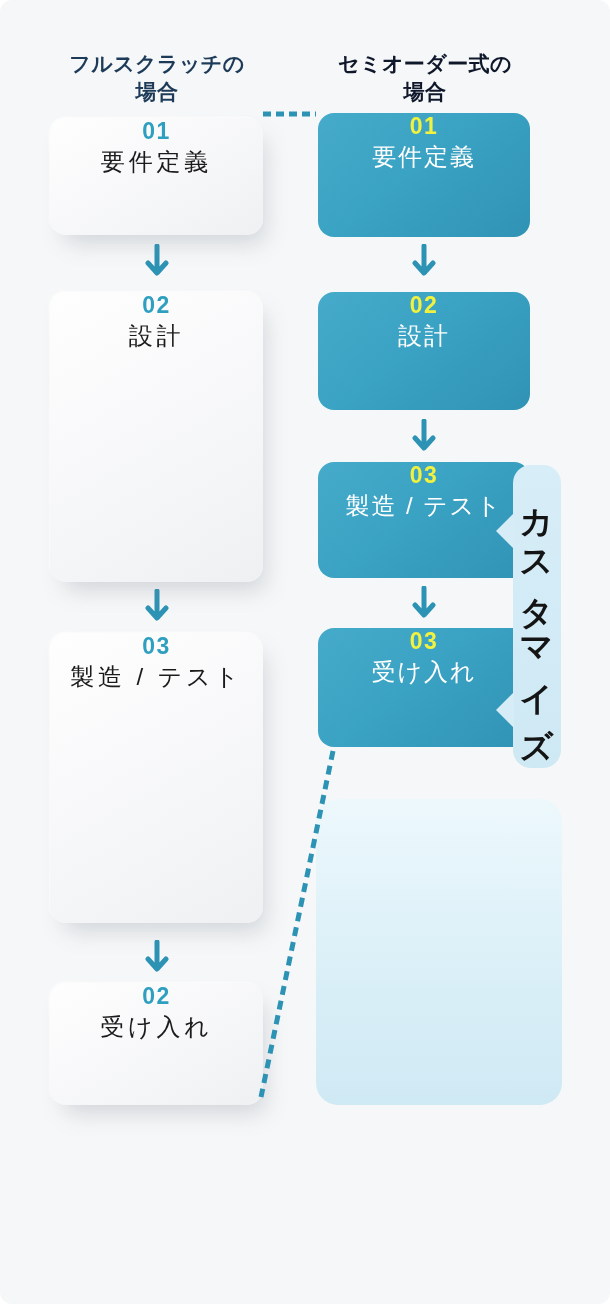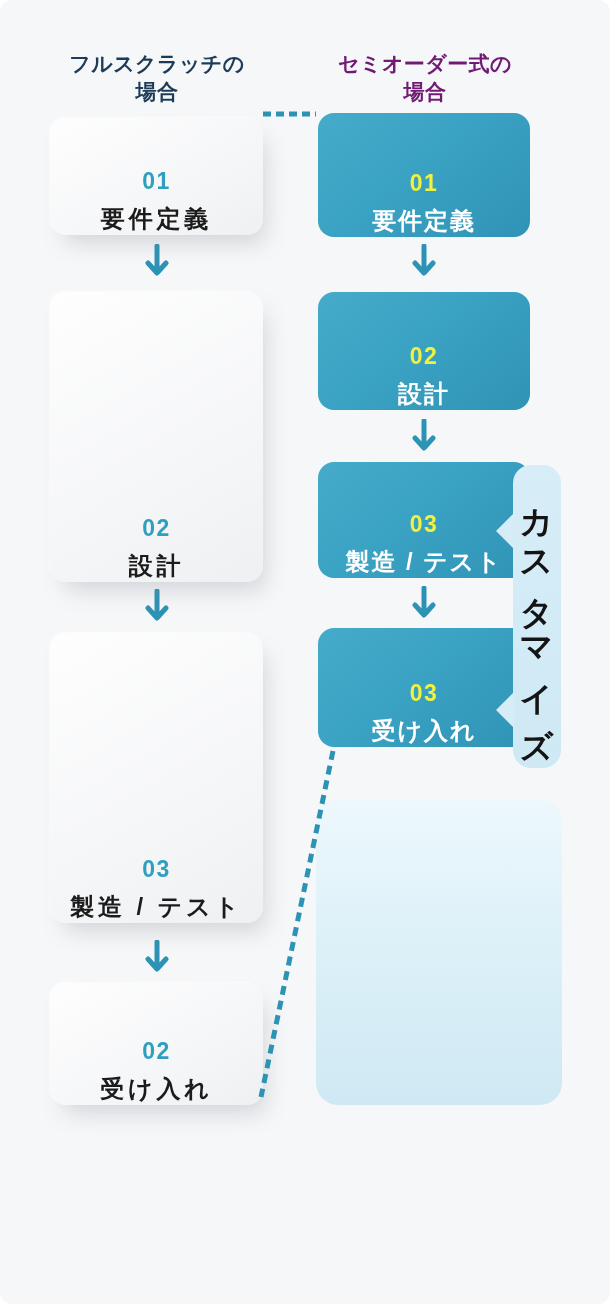--- a/index.html
+++ b/index.html
@@ -12,36 +12,36 @@
     position:relative;width:610px;height:1304px;
     background:#f6f7f8;border-radius:12px;overflow:hidden;
   }
   
   .col-heading{
     position:absolute;top:50px;width:250px;text-align:center;
     font-size:21px;font-weight:bold;line-height:1.35;
     white-space:pre-line;letter-spacing:0.02em;
   }
   #heading-left{left:32px;color:#1d3b58;}
-  #heading-right{left:300px;color:#701a75;}
+  #heading-right{left:300px;color:#0f172a;}
   
   .card{
     position:absolute;border-radius:16px;
-    display:flex;flex-direction:column;align-items:center;justify-content:flex-end;
-    gap:8px;text-align:center;
+    display:flex;flex-direction:column;align-items:center;justify-content:flex-start;
+    gap:1px;text-align:center;
   }
   .card.light{
     background:linear-gradient(150deg,#fefefe 0%,#f4f5f7 70%,#eef0f2 100%);
     box-shadow:8px 14px 22px -6px rgba(125,136,150,0.30), -1px -1px 2px rgba(255,255,255,0.9);
   }
   .card.teal{
     background:linear-gradient(140deg,#46abca 0%,#3aa2c3 45%,#3093b6 100%);
   }
   .num{font-size:23px;font-weight:bold;letter-spacing:0.06em;}
-  .label{font-size:24px;font-weight:bold;letter-spacing:0.16em;}
+  .label{font-size:24px;font-weight:normal;letter-spacing:0.16em;}
   .card.light .num{color:#2f9fc0;}
   .card.light .label{color:#1b1b1b;}
   .card.teal .num{color:#f1f13f;}
   .card.teal .label{color:#ffffff;letter-spacing:0.08em;}
   
   #l-card-1{left:50px;top:118px;width:213px;height:117px;}
   #l-card-2{left:50px;top:292px;width:213px;height:290px;}
   #l-card-3{left:50px;top:633px;width:213px;height:290px;}
   #l-card-4{left:50px;top:983px;width:213px;height:122px;}
   

